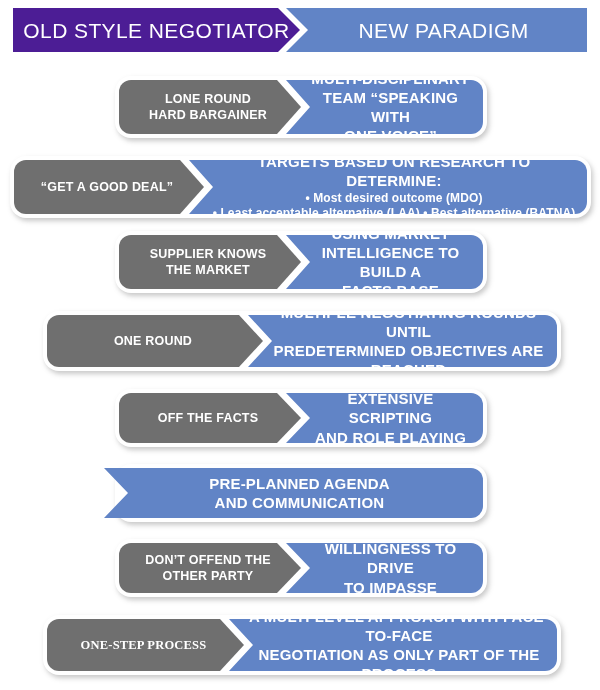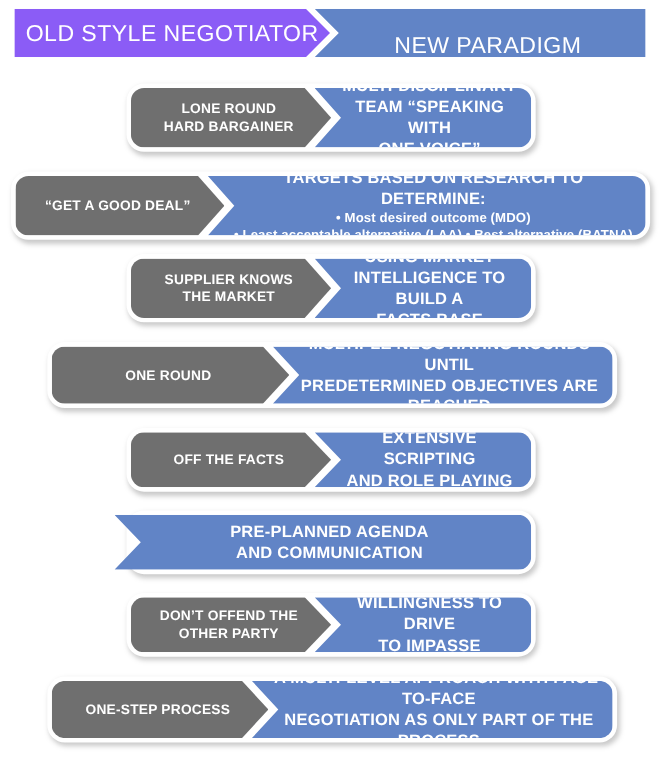--- a/index.html
+++ b/index.html
@@ -21,33 +21,33 @@
     left: 13px;
     top: 8px;
     width: 574px;
     height: 44px;
     display: flex;
     align-items: stretch;
   }
   .hdr-old {
     position: relative;
     width: 287px;
-    background: #8b5cf6;
+    background: #4c1d95;
     display: flex;
     align-items: center;
     justify-content: center;
     -webkit-clip-path: polygon(0 0, calc(100% - 22px) 0, 100% 50%, calc(100% - 22px) 100%, 0 100%);
     clip-path: polygon(0 0, calc(100% - 22px) 0, 100% 50%, calc(100% - 22px) 100%, 0 100%);
   }
   .hdr-new {
     position: relative;
     flex: 1;
     background: #6184c6;
     display: flex;
-    align-items: flex-end;
+    align-items: center;
     justify-content: center;
     margin-left: -14px;
     -webkit-clip-path: polygon(0 0, 100% 0, 100% 100%, 0 100%, 22px 50%);
     clip-path: polygon(0 0, 100% 0, 100% 100%, 0 100%, 22px 50%);
   }
   .hdr-label {
     color: #ffffff;
     font-size: 21px;
     font-weight: 400;
     letter-spacing: 0.4px;
@@ -197,21 +197,21 @@
       <div class="cell-old" style="width: 182px;">
         <span class="old-label">DON’T OFFEND THE
 OTHER PARTY</span>
       </div>
       <div class="cell-new">
         <span class="new-label">WILLINGNESS TO DRIVE
 TO IMPASSE</span>
       </div>
     </div>
     <div class="row" style="left: 43px; top: 615px; width: 518px; height: 60px;">
-      <div class="cell-old" style="width: 197px;">
+      <div class="cell-old" style="width: 197px; font-family: Liberation Serif, serif;">
         <span class="old-label">ONE-STEP PROCESS</span>
       </div>
       <div class="cell-new">
         <span class="new-label">A MULTI-LEVEL APPROACH WITH FACE-TO-FACE
 NEGOTIATION AS ONLY PART OF THE PROCESS</span>
       </div>
     </div>
   </div>
 
 </body></html>

